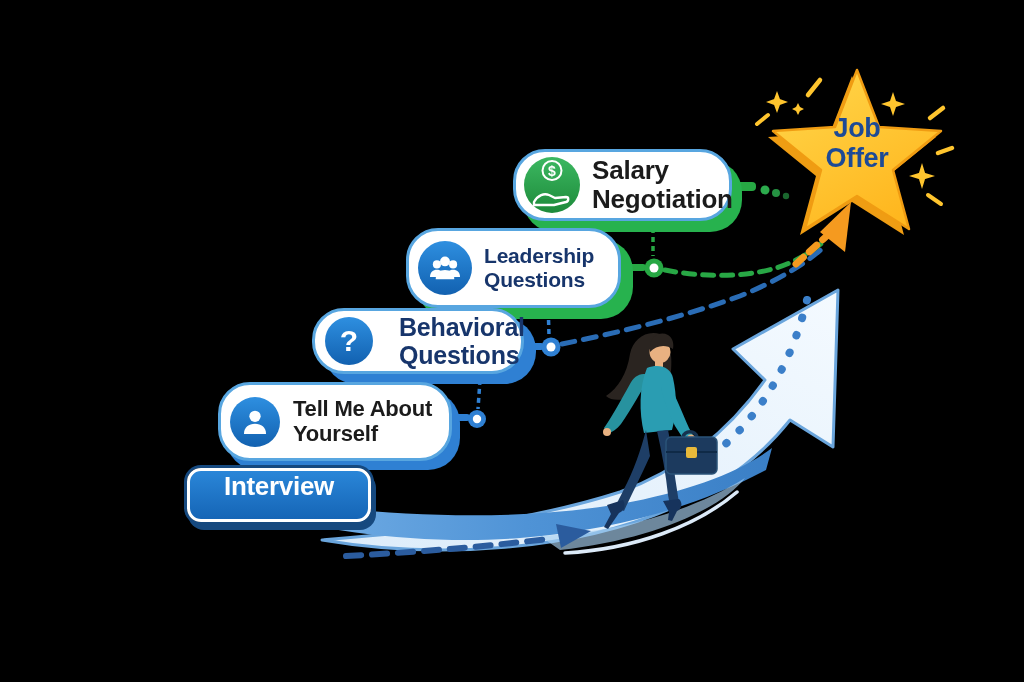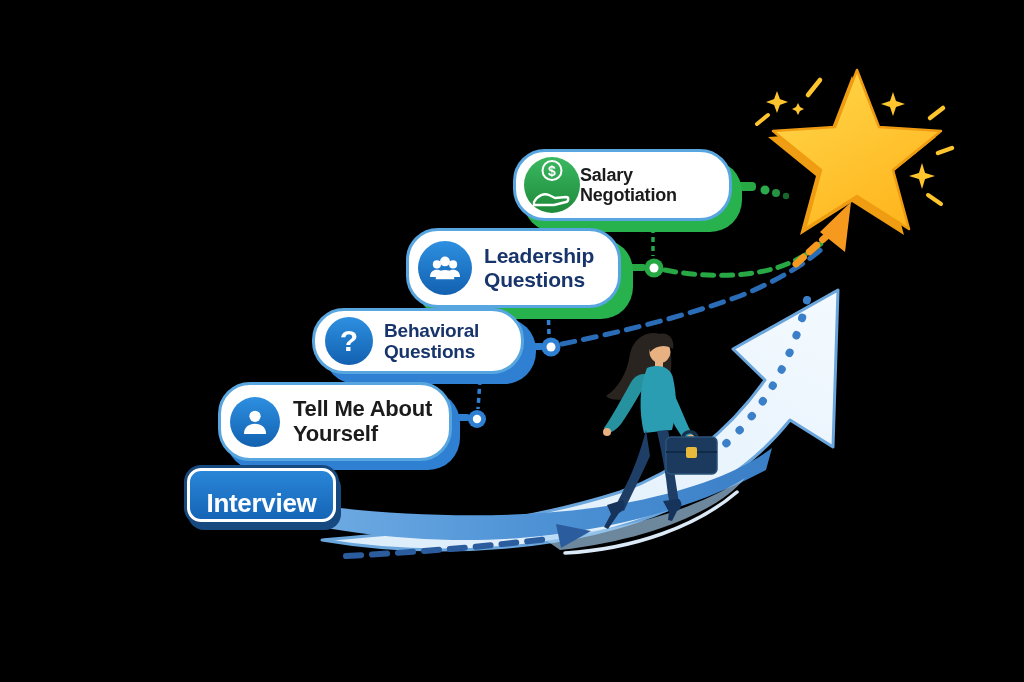--- a/index.html
+++ b/index.html
@@ -23,45 +23,45 @@
   .icon-circle.green{background:linear-gradient(180deg,#3cb861,#1d8a3a);}
   .pill-label{
     font-weight:bold;line-height:1.12;letter-spacing:-0.2px;
   }
   .pill.tellme{left:218px;top:382px;width:234px;height:79px;box-shadow:8px 9px 0 #2f80d3;}
   .pill.tellme .icon-circle{width:50px;height:50px;margin-left:9px;}
   .pill.tellme .pill-label{font-size:22px;color:#1b1b1b;margin-left:13px;}
 
   .pill.behavioral{left:312px;top:308px;width:212px;height:66px;box-shadow:12px 10px 0 #2f80d3;}
   .pill.behavioral .icon-circle{width:48px;height:48px;margin-left:10px;font-size:30px;font-weight:bold;}
-  .pill.behavioral .pill-label{font-size:19px;color:#17356b;margin-left:11px;}
+  .pill.behavioral .pill-label{font-size:25px;color:#17356b;margin-left:26px;}
 
   .pill.leadership{left:406px;top:228px;width:215px;height:80px;box-shadow:12px 11px 0 #27b24e;}
   .pill.leadership .icon-circle{width:54px;height:54px;margin-left:9px;}
   .pill.leadership .pill-label{font-size:21px;color:#17356b;margin-left:12px;}
 
   .pill.salary{left:513px;top:149px;width:219px;height:72px;box-shadow:10px 11px 0 #27b24e;}
   .pill.salary .icon-circle{width:56px;height:56px;margin-left:8px;}
-  .pill.salary .pill-label{font-size:18px;color:#1b1b1b;}
+  .pill.salary .pill-label{font-size:26px;color:#1b1b1b;margin-left:12px;}
 
   .coin{
     position:absolute;top:3px;left:50%;transform:translateX(-50%);
     width:21px;height:21px;border:2px solid #fff;border-radius:50%;
     display:flex;align-items:center;justify-content:center;
     font-size:14px;font-weight:bold;color:#fff;box-sizing:border-box;
   }
   .hand-svg{position:absolute;bottom:5px;left:50%;transform:translateX(-50%);}
 
   
   .interview-btn{
-    position:absolute;left:187px;top:468px;width:149px;height:54px;
+    position:absolute;left:187px;top:468px;width:184px;height:54px;
     background:linear-gradient(180deg,#2a86d8,#1565b6);
     border:3px solid #ffffff;border-radius:14px;box-sizing:border-box;
     box-shadow:0 0 0 3px #16497f, 3px 6px 0 2px #16497f;
-    display:flex;align-items:flex-end;justify-content:center;z-index:5;
+    display:flex;align-items:flex-start;justify-content:center;z-index:5;
   }
   .interview-btn span{color:#fff;font-weight:bold;font-size:26px;letter-spacing:-0.3px;}
 
   
   .star-label{
     position:absolute;left:803px;top:113px;width:108px;text-align:center;
     color:#1d4a96;font-weight:bold;font-size:27px;line-height:1.12;z-index:6;
     letter-spacing:-0.3px;
   }
 </style>
@@ -238,14 +238,15 @@
         <path d="M4.2 20.5 c0-4.8 3.5-7.2 7.8-7.2 s7.8 2.4 7.8 7.2 Z"></path>
       </svg>
     </div>
     <div class="pill-label">Tell Me About Yourself</div>
   </div>
 
   <div class="interview-btn">
     <span>Interview</span>
   </div>
 
+  <div class="star-label">Job Offer</div>
 
 </div>
 
 </body></html>

